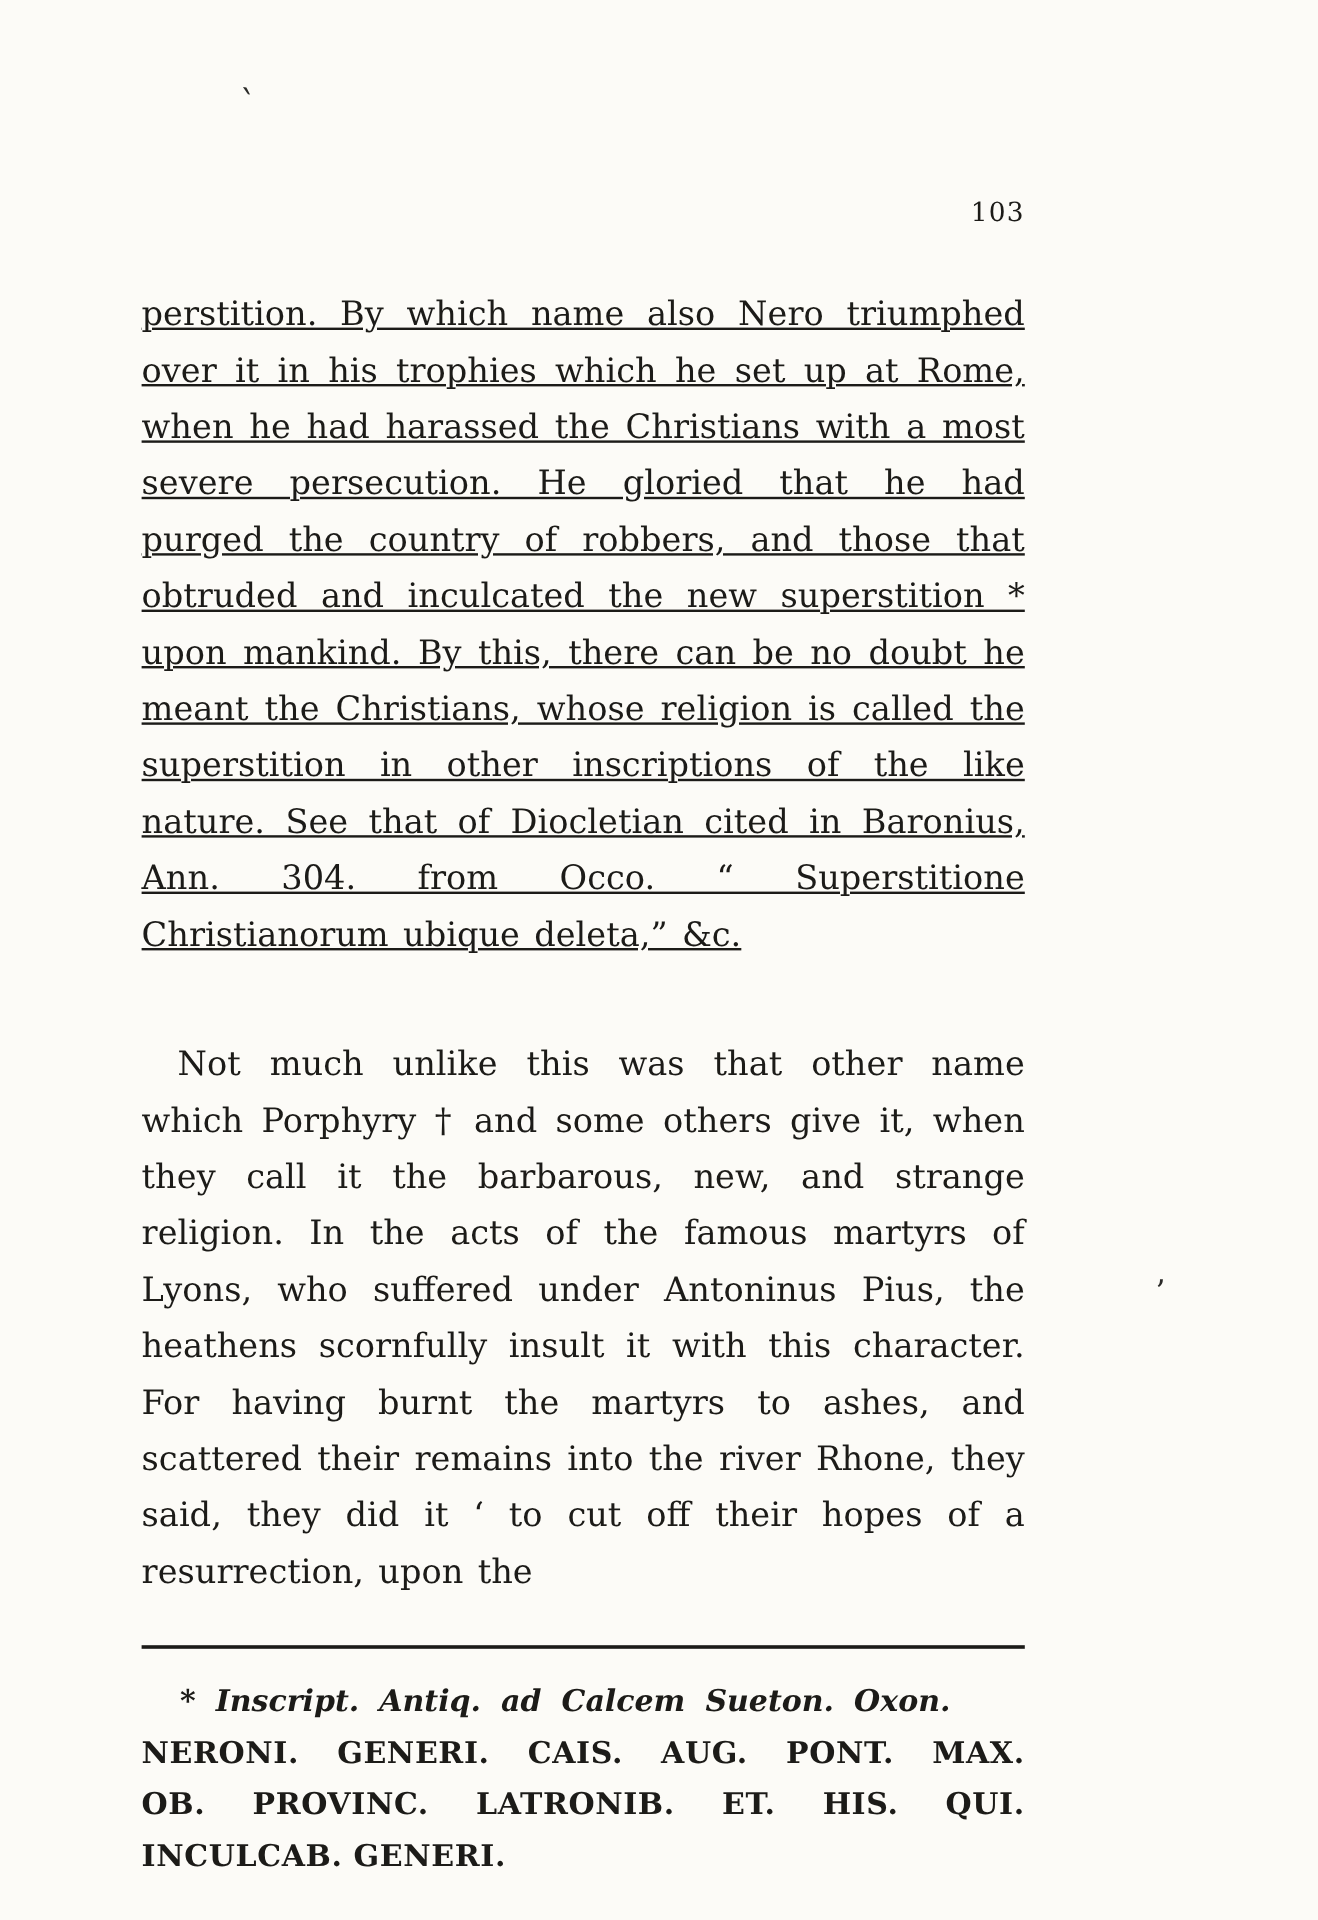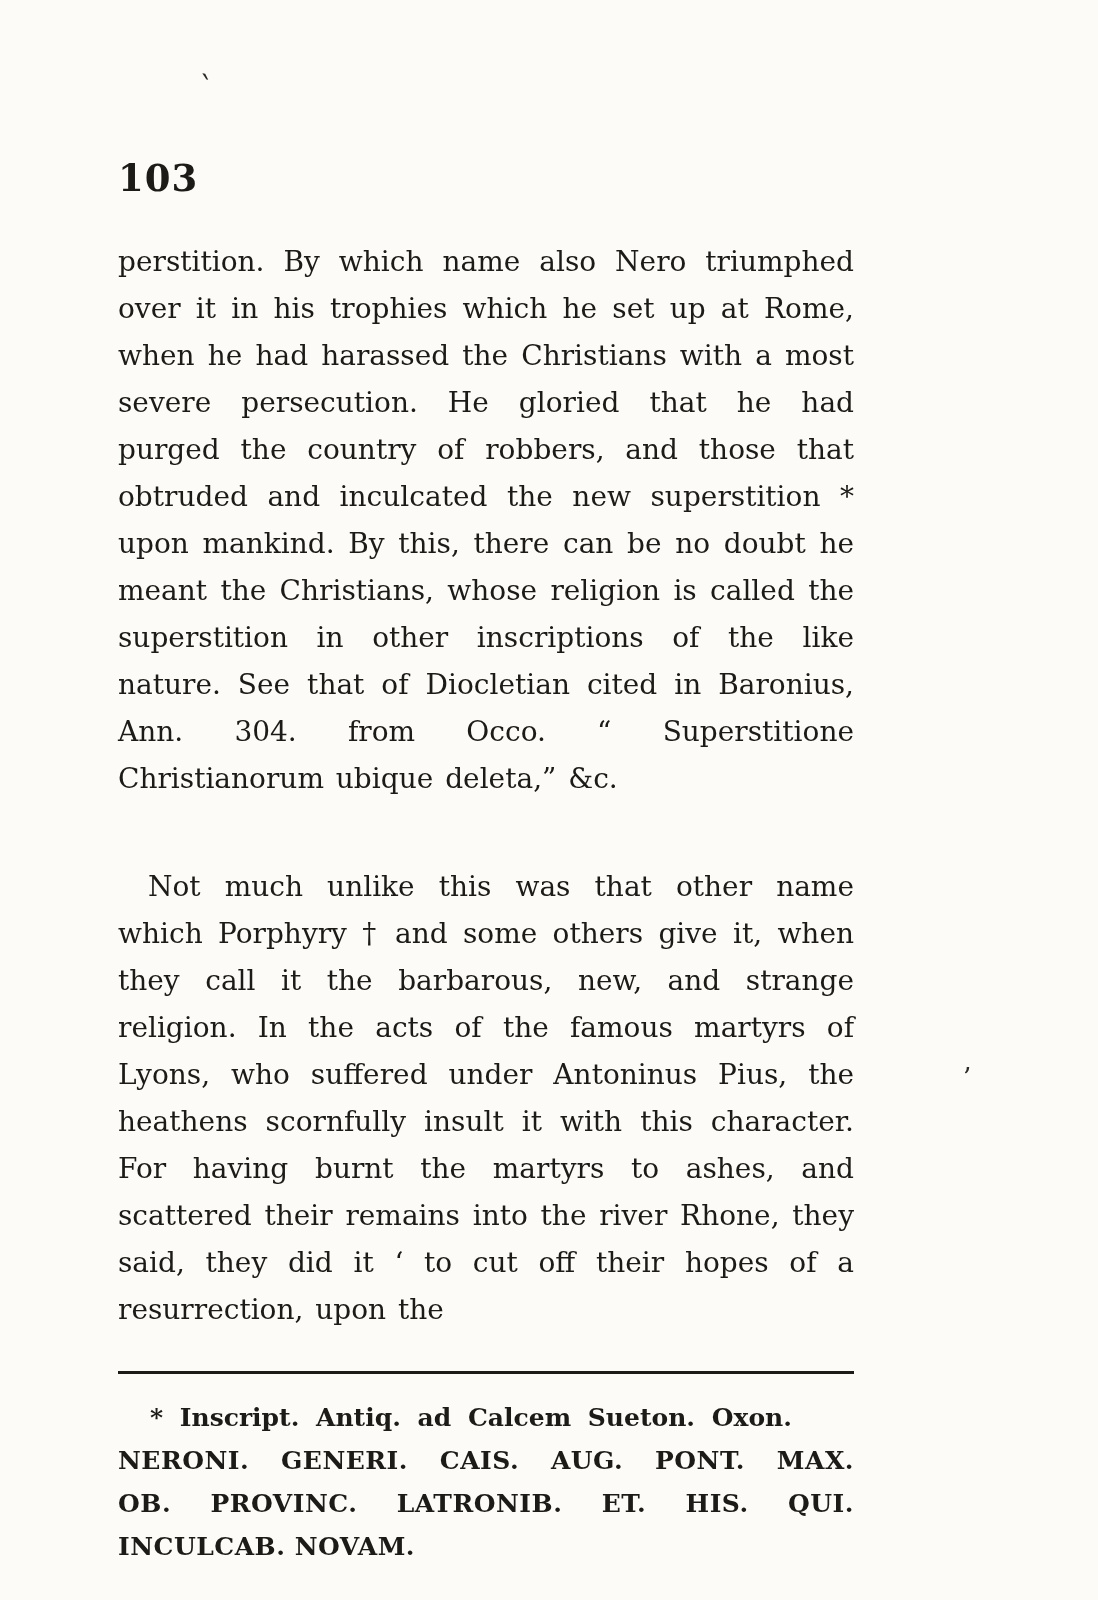--- a/index.html
+++ b/index.html
@@ -14,50 +14,51 @@
     font-family:"DejaVu Serif","Liberation Serif",serif;
     overflow:hidden;
   }
   .column {
     position:absolute;
     left:118px;
     top:160px;
     width:736px;
   }
   .page-number {
-    text-align:left;
-    font-size:37px;
+    text-align:right;
+    font-size:22px;
     line-height:36px;
     letter-spacing:1px;
-    font-weight:bold;
+    font-weight:normal;
   }
   .para {
     font-size:28px;
     line-height:47px;
     text-align:justify;
     margin:0;
     word-spacing:3px;
   }
-  .para1 { margin-top:42px; }
+  .para1 { margin-top:42px;text-decoration:underline; }
   .para2 { margin-top:61px; text-indent:30px; }
   .footnote-rule {
     margin-top:38px;
     height:3px;
     background:#1c1b18;
     width:100%;
   }
   .footnotes {
     margin-top:22px;
     font-size:25px;
     line-height:43px;
   }
   .fn-first {
     text-indent:32px;
     word-spacing:8px;
     font-weight:bold;
+    font-style:italic;
   }
   .fn-caps {
     font-weight:bold;
     letter-spacing:0.5px;
     text-align:justify;
     text-align-last:justify;
     white-space:nowrap;
   }
   .fn-caps.last {
     text-align-last:left;
@@ -92,21 +93,21 @@
     <p class="para para2">Not much unlike this was that other name which Porphyry † and some others give it, when they call it the barbarous, new, and strange religion.  In the acts of the famous martyrs of Lyons, who suffered under Antoninus Pius, the heathens scornfully insult it with this character.  For having burnt the martyrs to ashes, and scattered their remains into the river Rhone, they said, they did it ‘ to cut off their hopes of a resurrection, upon the</p>
 
     <div class="footnote-rule"></div>
 
     <div class="footnotes">
 
       <div class="fn-first">* Inscript.  Antiq.  ad Calcem Sueton.  Oxon.</div>
 
       <div class="fn-caps">NERONI. GENERI. CAIS. AUG. PONT. MAX.</div>
       <div class="fn-caps">OB. PROVINC. LATRONIB. ET. HIS. QUI.</div>
-      <div class="fn-caps last">INCULCAB. NOVAM.</div>
+      <div class="fn-caps last">INCULCAB. GENERI.</div>
 
       <div class="fn-dagger">
         
       </div>
 
     </div>
 
   </div>
 
 </div>

